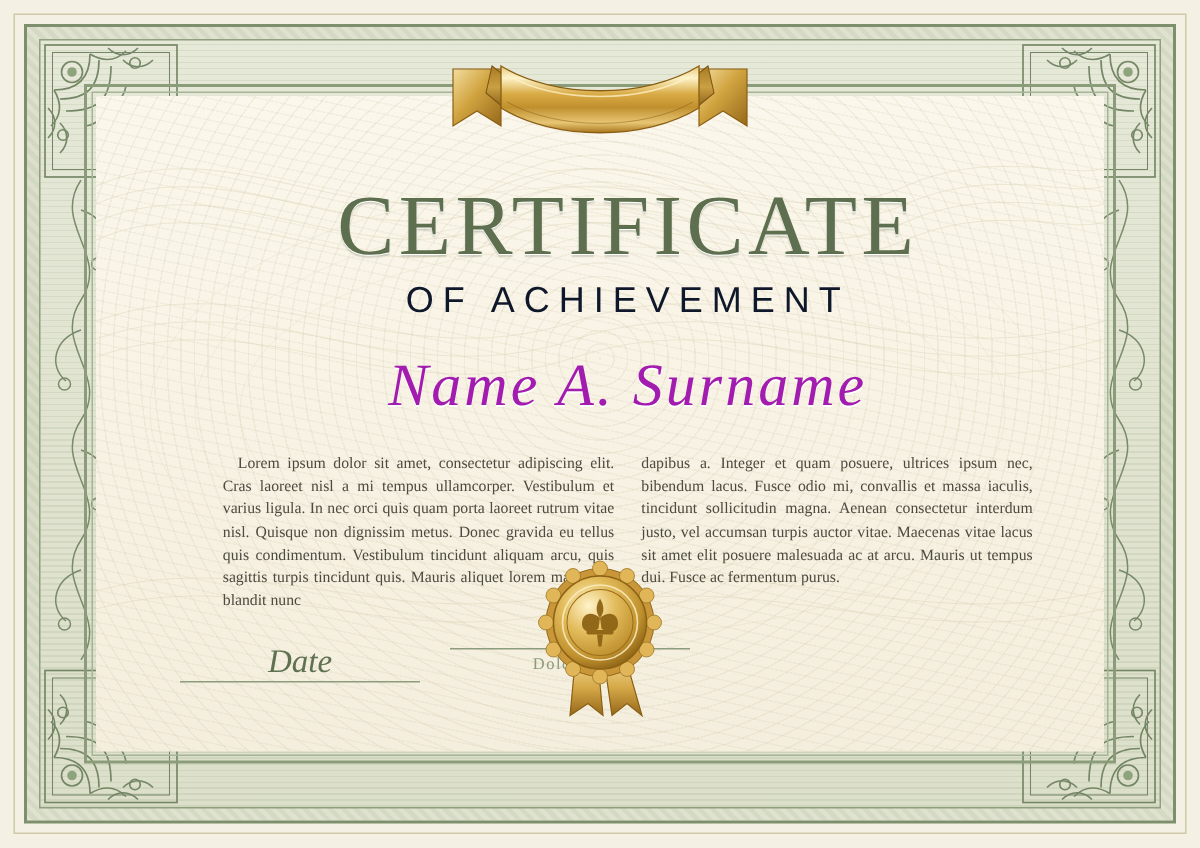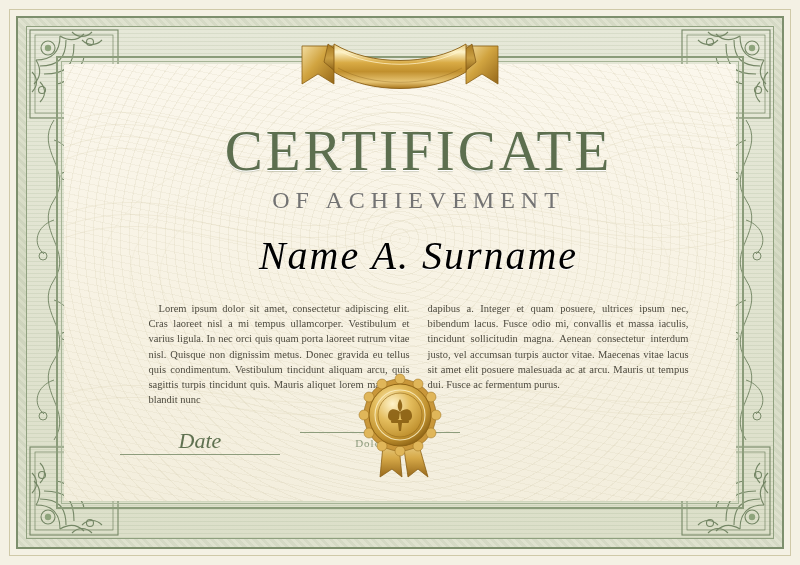--- a/index.html
+++ b/index.html
@@ -140,39 +140,39 @@
     margin-top: 54px;
     font-family: "Liberation Serif", serif;
     font-size: 57px;
     letter-spacing: 3px;
     font-weight: 400;
     color: #5d6f4f;
     text-shadow: 0 1px 0 #ffffff, 0 2px 1px rgba(90,105,78,0.25);
   }
   .subtitle {
     margin-top: 4px;
-    font-family: Liberation Serif, serif;
+    font-family: Liberation Sans, sans-serif;
     font-size: 24px;
     letter-spacing: 6px;
-    color: #737373;
+    color: #0f172a;
   }
   .presented {
     margin-top: 18px;
     font-family: "Liberation Serif", serif;
     font-size: 16px;
     letter-spacing: 3px;
     color: #8b9a7b;
   }
   .recipient {
     margin-top: 18px;
     font-family: "Liberation Serif", serif;
     font-style: italic;
     font-size: 40px;
     letter-spacing: 2px;
-    color: #000000;
+    color: #a21caf;
     text-shadow: 0 1px 0 #fff;
   }
 
   .body-cols {
     margin: 22px auto 0 auto;
     width: 540px;
     display: flex;
     gap: 18px;
     text-align: justify;
   }

